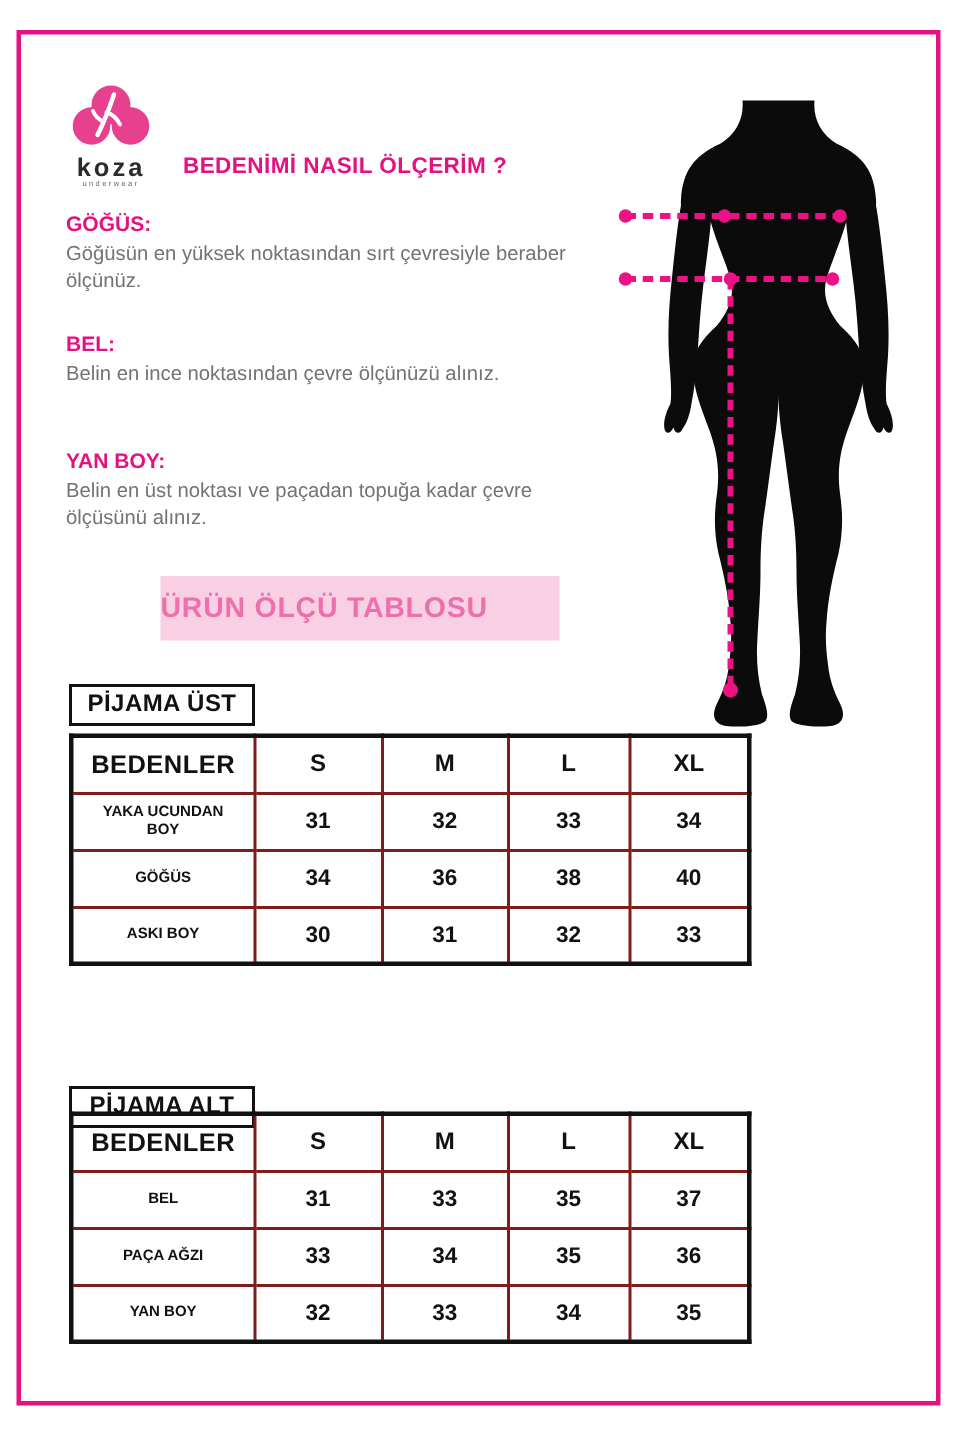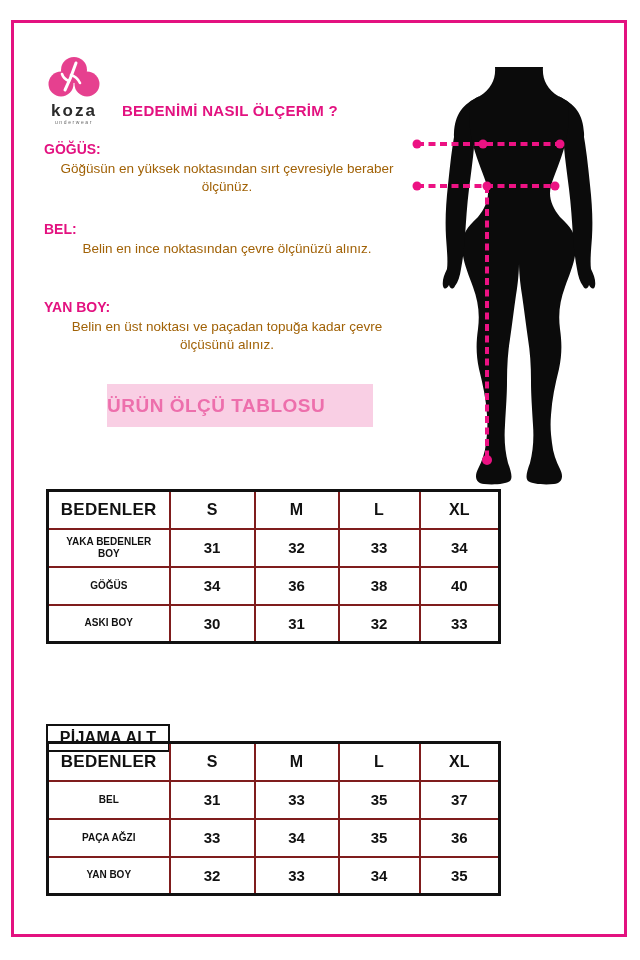--- a/index.html
+++ b/index.html
@@ -21,21 +21,21 @@
   .logo .subtext {
     font-size: 5px; color: #666; letter-spacing: 1.6px; line-height: 6px;
   }
   .title {
     position: absolute; left: 60px; top: 102px; width: 340px;
     text-align: center; font-size: 15px; font-weight: bold; color: #e31280;
     letter-spacing: 0.3px;
   }
   .section { position: absolute; left: 44px; width: 366px; }
   .section .heading { font-size: 14px; font-weight: bold; color: #e31280; margin-bottom: 3px; }
-  .section .body-text { font-size: 13.5px; color: #a16207; line-height: 18px; text-align: center; }
+  .section .body-text { font-size: 13.5px; color: #737373; line-height: 18px; }
   .sec-1 { top: 141px; }
   .sec-2 { top: 221px; }
   .sec-3 { top: 299px; }
   .figure { position: absolute; left: 410px; top: 55px; }
   .banner {
     position: absolute; left: 107px; top: 384px; width: 266px; height: 43px;
     background: #f9cfe4; color: #ed6fac; font-size: 19px; font-weight: bold;
     text-align: left; line-height: 43px; letter-spacing: 0.5px;
   }
   .table-label {
@@ -193,38 +193,39 @@
 
       <g>
         <line x1="77" y1="131" x2="77" y2="403" stroke="#ec1283" stroke-width="4" stroke-dasharray="7 4.5"></line>
         <circle cx="77" cy="405" r="5" fill="#ec1283"></circle>
       </g>
     </svg>
   </div>
 
   <div class="banner">ÜRÜN ÖLÇÜ TABLOSU</div>
 
+  <div class="table-label tl-1">PİJAMA ÜST</div>
   <table class="size-table st-1">
     <colgroup>
         <col style="width:122px">
         <col style="width:85px">
         <col style="width:84px">
         <col style="width:81px">
         <col style="width:80px">
       </colgroup>
     <tbody>
         <tr>
       <td class="hdr-label">BEDENLER</td>
       <td class="hdr-size">S</td>
       <td class="hdr-size">M</td>
       <td class="hdr-size">L</td>
       <td class="hdr-size">XL</td>
     </tr>
     <tr>
-      <td class="row-label">YAKA BEDENLER BOY</td>
+      <td class="row-label">YAKA UCUNDAN BOY</td>
       <td class="val">31</td>
       <td class="val">32</td>
       <td class="val">33</td>
       <td class="val">34</td>
     </tr>
     <tr>
       <td class="row-label">GÖĞÜS</td>
       <td class="val">34</td>
       <td class="val">36</td>
       <td class="val">38</td>

